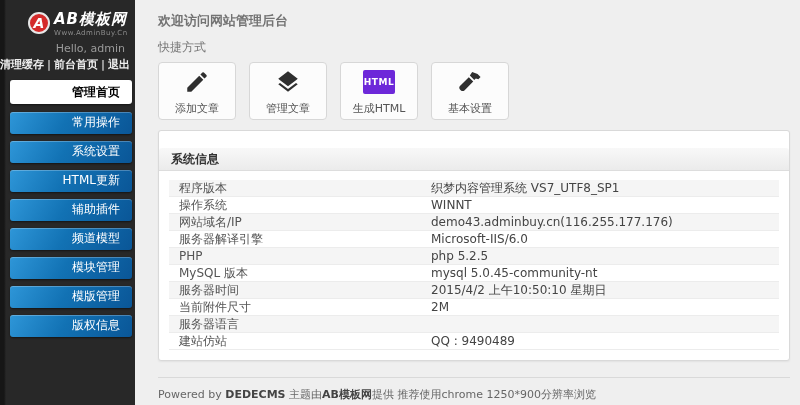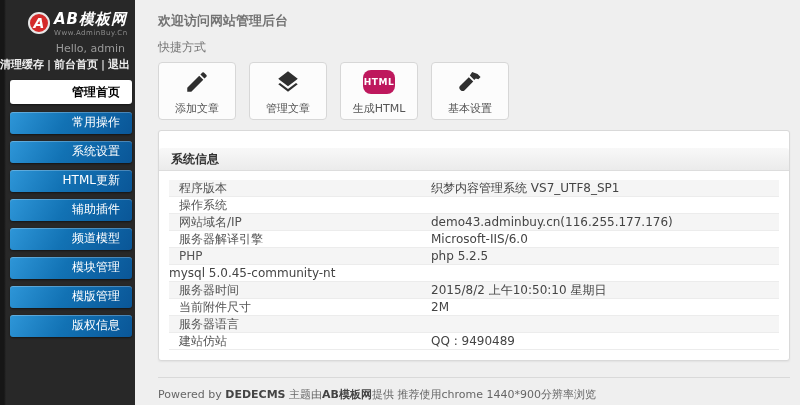--- a/index.html
+++ b/index.html
@@ -30,21 +30,21 @@
 
   
   .main { flex:1; padding:8px 10px 0 23px; }
   .page-title { font-size:13px; font-weight:bold; color:#737373; padding:4px 0 2px; }
   .shortcuts-title { font-size:12px; color:#777; padding:7px 0 6px; }
   .cards { display:flex; gap:13px; }
   .card { width:78px; height:58px; background:#fcfcfc; border:1px solid #d7d7d7; border-radius:4px;
     display:flex; flex-direction:column; align-items:center; justify-content:center; cursor:pointer; }
   .card .icon { height:30px; display:flex; align-items:center; justify-content:center; color:#2f2f2f; }
   .card .icon svg { width:26px; height:26px; fill:#2f2f2f; }
-  .html-badge { width:32px; height:24px; background:#be185d; border-radius:8px; color:#fff;
+  .html-badge { width:32px; height:24px; background:#6d28d9; border-radius:2px; color:#fff;
     font-size:9px; font-weight:bold; display:flex; align-items:center; justify-content:center; letter-spacing:.5px; }
   .card-label { font-size:11px; color:#555; margin-top:4px; }
 
   
   .panel { margin-top:10px; width:632px; background:#fff; border:1px solid #d9d9d9; border-radius:3px;
     box-shadow:0 1px 2px rgba(0,0,0,.06); }
   .panel-header { height:23px; line-height:23px; padding:0 12px; font-size:12px; font-weight:bold; color:#333;
     background:linear-gradient(#f8f8f8,#ebebeb); border-bottom:1px solid #ddd; border-radius:3px 3px 0 0;margin-top:17px; }
   .panel-body { padding:9px 10px 10px; }
   .row { display:flex; height:17px; align-items:center; border-bottom:1px solid #ececec; font-size:12px; }
@@ -126,54 +126,56 @@
 
     <section class="panel">
       <div class="panel-header">系统信息</div>
       <div class="panel-body">
         <div class="row">
             <span class="label">程序版本</span>
             <span class="value">织梦内容管理系统 VS7_UTF8_SP1</span>
           </div>
         <div class="row">
             <span class="label">操作系统</span>
+            <span class="value">WINNT</span>
           </div>
         <div class="row">
             <span class="label">网站域名/IP</span>
             <span class="value">demo43.adminbuy.cn(116.255.177.176)</span>
           </div>
         <div class="row">
             <span class="label">服务器解译引擎</span>
             <span class="value">Microsoft-IIS/6.0</span>
           </div>
         <div class="row">
             <span class="label">PHP</span>
             <span class="value">php 5.2.5</span>
           </div>
         <div class="row">
+            <span class="label">MySQL 版本</span>
             <span class="value">mysql 5.0.45-community-nt</span>
           </div>
         <div class="row">
             <span class="label">服务器时间</span>
-            <span class="value">2015/8/2 上午10:50:10 星期日</span>
+            <span class="value">2015/4/2 上午10:50:10 星期日</span>
           </div>
         <div class="row">
             <span class="label">当前附件尺寸</span>
             <span class="value">2M</span>
           </div>
         <div class="row">
             <span class="label">服务器语言</span>
             <span class="value"></span>
           </div>
         <div class="row">
             <span class="label">建站仿站</span>
             <span class="value">QQ : 9490489</span>
           </div>
       </div>
     </section>
 
     <div class="footer-divider"></div>
     <footer class="footer">
-      <span>Powered by </span><b>DEDECMS</b><span> 主题由</span><b>AB模板网</b><span>提供 推荐使用chrome 1440*900分辨率浏览</span>
+      <span>Powered by </span><b>DEDECMS</b><span> 主题由</span><b>AB模板网</b><span>提供 推荐使用chrome 1250*900分辨率浏览</span>
     </footer>
   </main>
 
 </div>
 
 </body></html>

